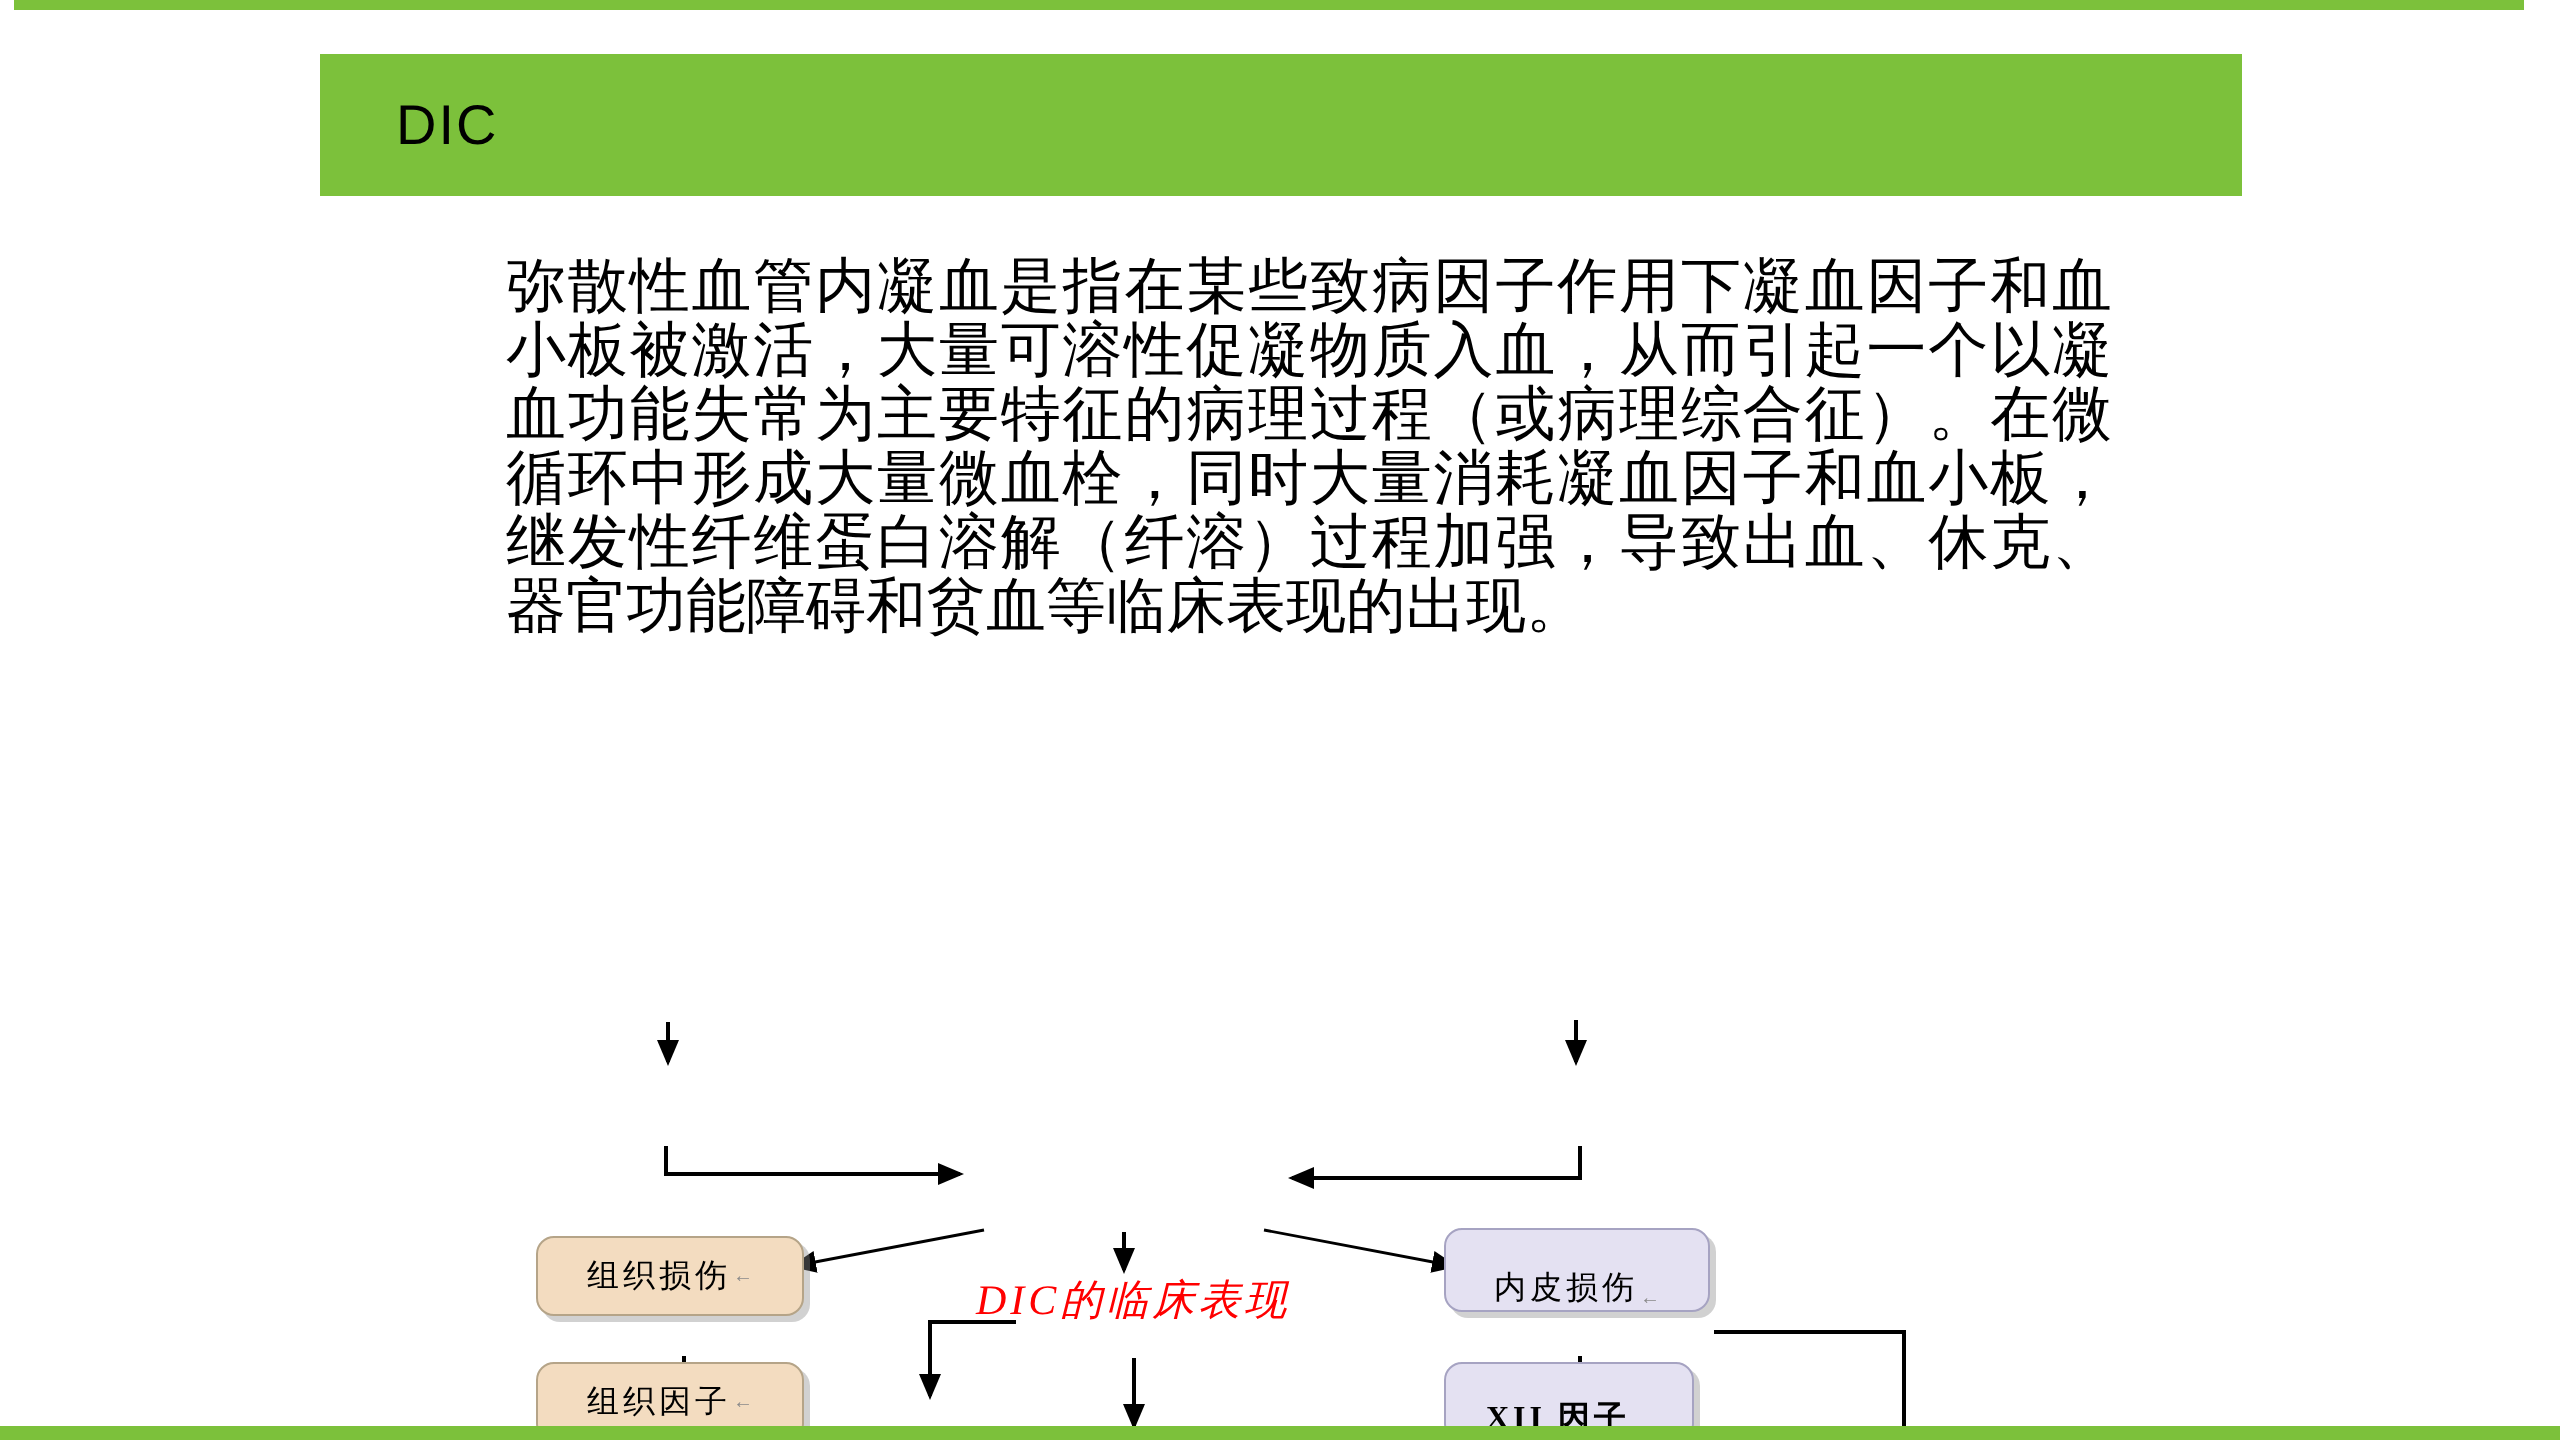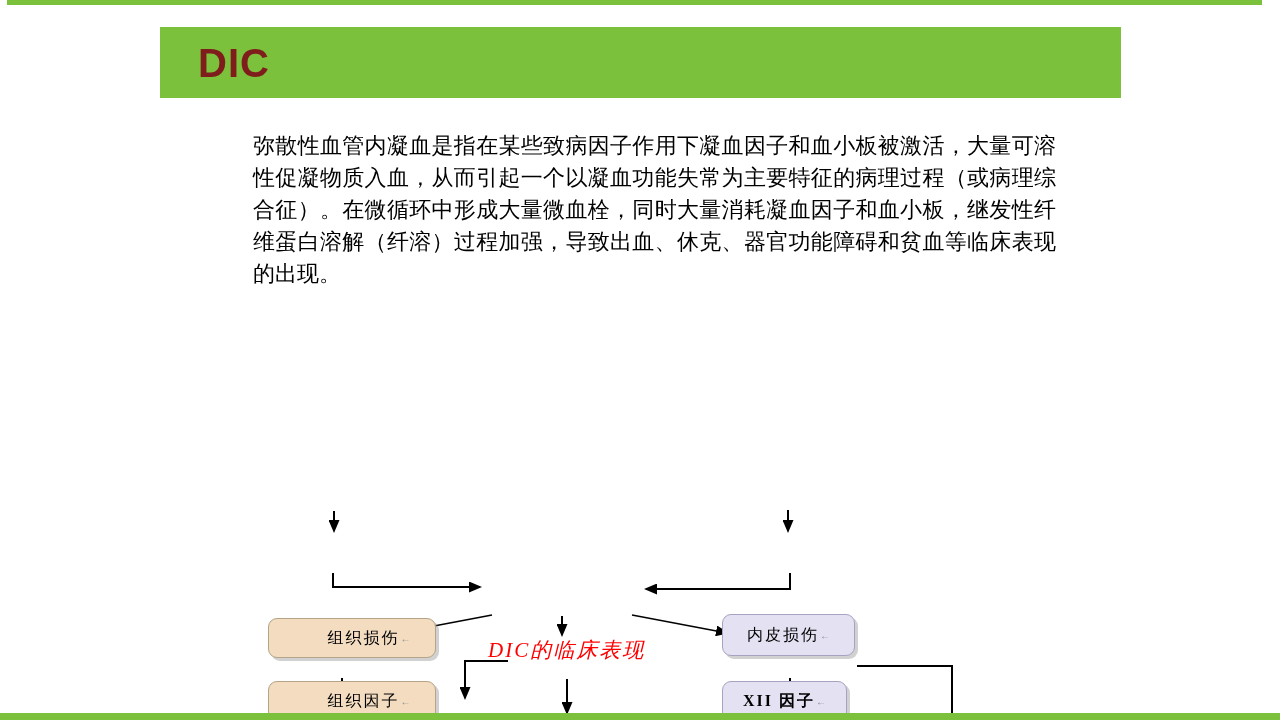--- a/index.html
+++ b/index.html
@@ -11,46 +11,46 @@
     position:absolute;left:7px;top:0;width:1255px;height:5px;background:#7CC13B;
   }
   .bottom-bar{
     position:absolute;left:0;top:713px;width:1280px;height:7px;background:#7CC13B;
   }
   .header-bar{
     position:absolute;left:160px;top:27px;width:961px;height:71px;background:#7CC13B;
     display:flex;align-items:center;
   }
   .header-bar h1{
-    margin:0 0 0 38px;font-size:40px;line-height:1;color:#7f1d1d;
-    font-weight:bold;font-family:"Liberation Sans",sans-serif;letter-spacing:1px;
+    margin:0 0 0 38px;font-size:28px;line-height:1;color:#000000;
+    font-weight:normal;font-family:"Liberation Sans",sans-serif;letter-spacing:1px;
   }
   .paragraph{
     position:absolute;left:253px;top:130px;width:803px;
-    font-size:22px;line-height:32px;color:#000000;text-align:justify;
-    font-family:Liberation Serif, serif;
+    font-size:30px;line-height:32px;color:#000000;text-align:justify;
+    font-family:Liberation Mono, monospace;
   }
   .diagram{position:absolute;left:0;top:300px;width:1280px;height:412px;}
   .arrows{position:absolute;left:0;top:0;width:1280px;height:720px;}
   .diagram-title{
     position:absolute;left:488px;top:336px;width:190px;
     color:#FF0000;font-size:21px;font-weight:normal;font-style:italic;
     font-family:"Liberation Serif",serif;letter-spacing:2px;white-space:nowrap;
   }
   .node{
     position:absolute;border:1px solid #9a9a9a;border-radius:9px;
     display:flex;align-items:center;justify-content:center;
     font-family:"Liberation Serif",serif;font-size:16px;color:#000;
     box-shadow:3px 3px 0 rgba(140,140,140,0.40);
     text-align:center;letter-spacing:2px;
   }
   .node .lbl{white-space:pre-line;}
   .node .mk{font-size:10px;color:#8a8a8a;margin-left:1px;letter-spacing:0;}
-  .tan{background:#F3DCC0;border-color:#B5A488;padding-left:34px;}
-  .lavender{background:#E4E1F2;border-color:#A6A3C2;}
+  .tan{background:#F3DCC0;border-color:#B5A488;}
+  .lavender{background:#E4E1F2;border-color:#A6A3C2;align-items:flex-end;}
   
   .n0{left:268px;top:318px;width:132px;height:38px;}
   .n1{left:268px;top:381px;width:132px;height:38px;}
   .n2{left:722px;top:314px;width:131px;height:40px;}
   .n3{left:722px;top:381px;width:123px;height:38px;font-weight:bold;}
 </style>
 </head>
 <body>
 
 <div class="top-strip"></div>

